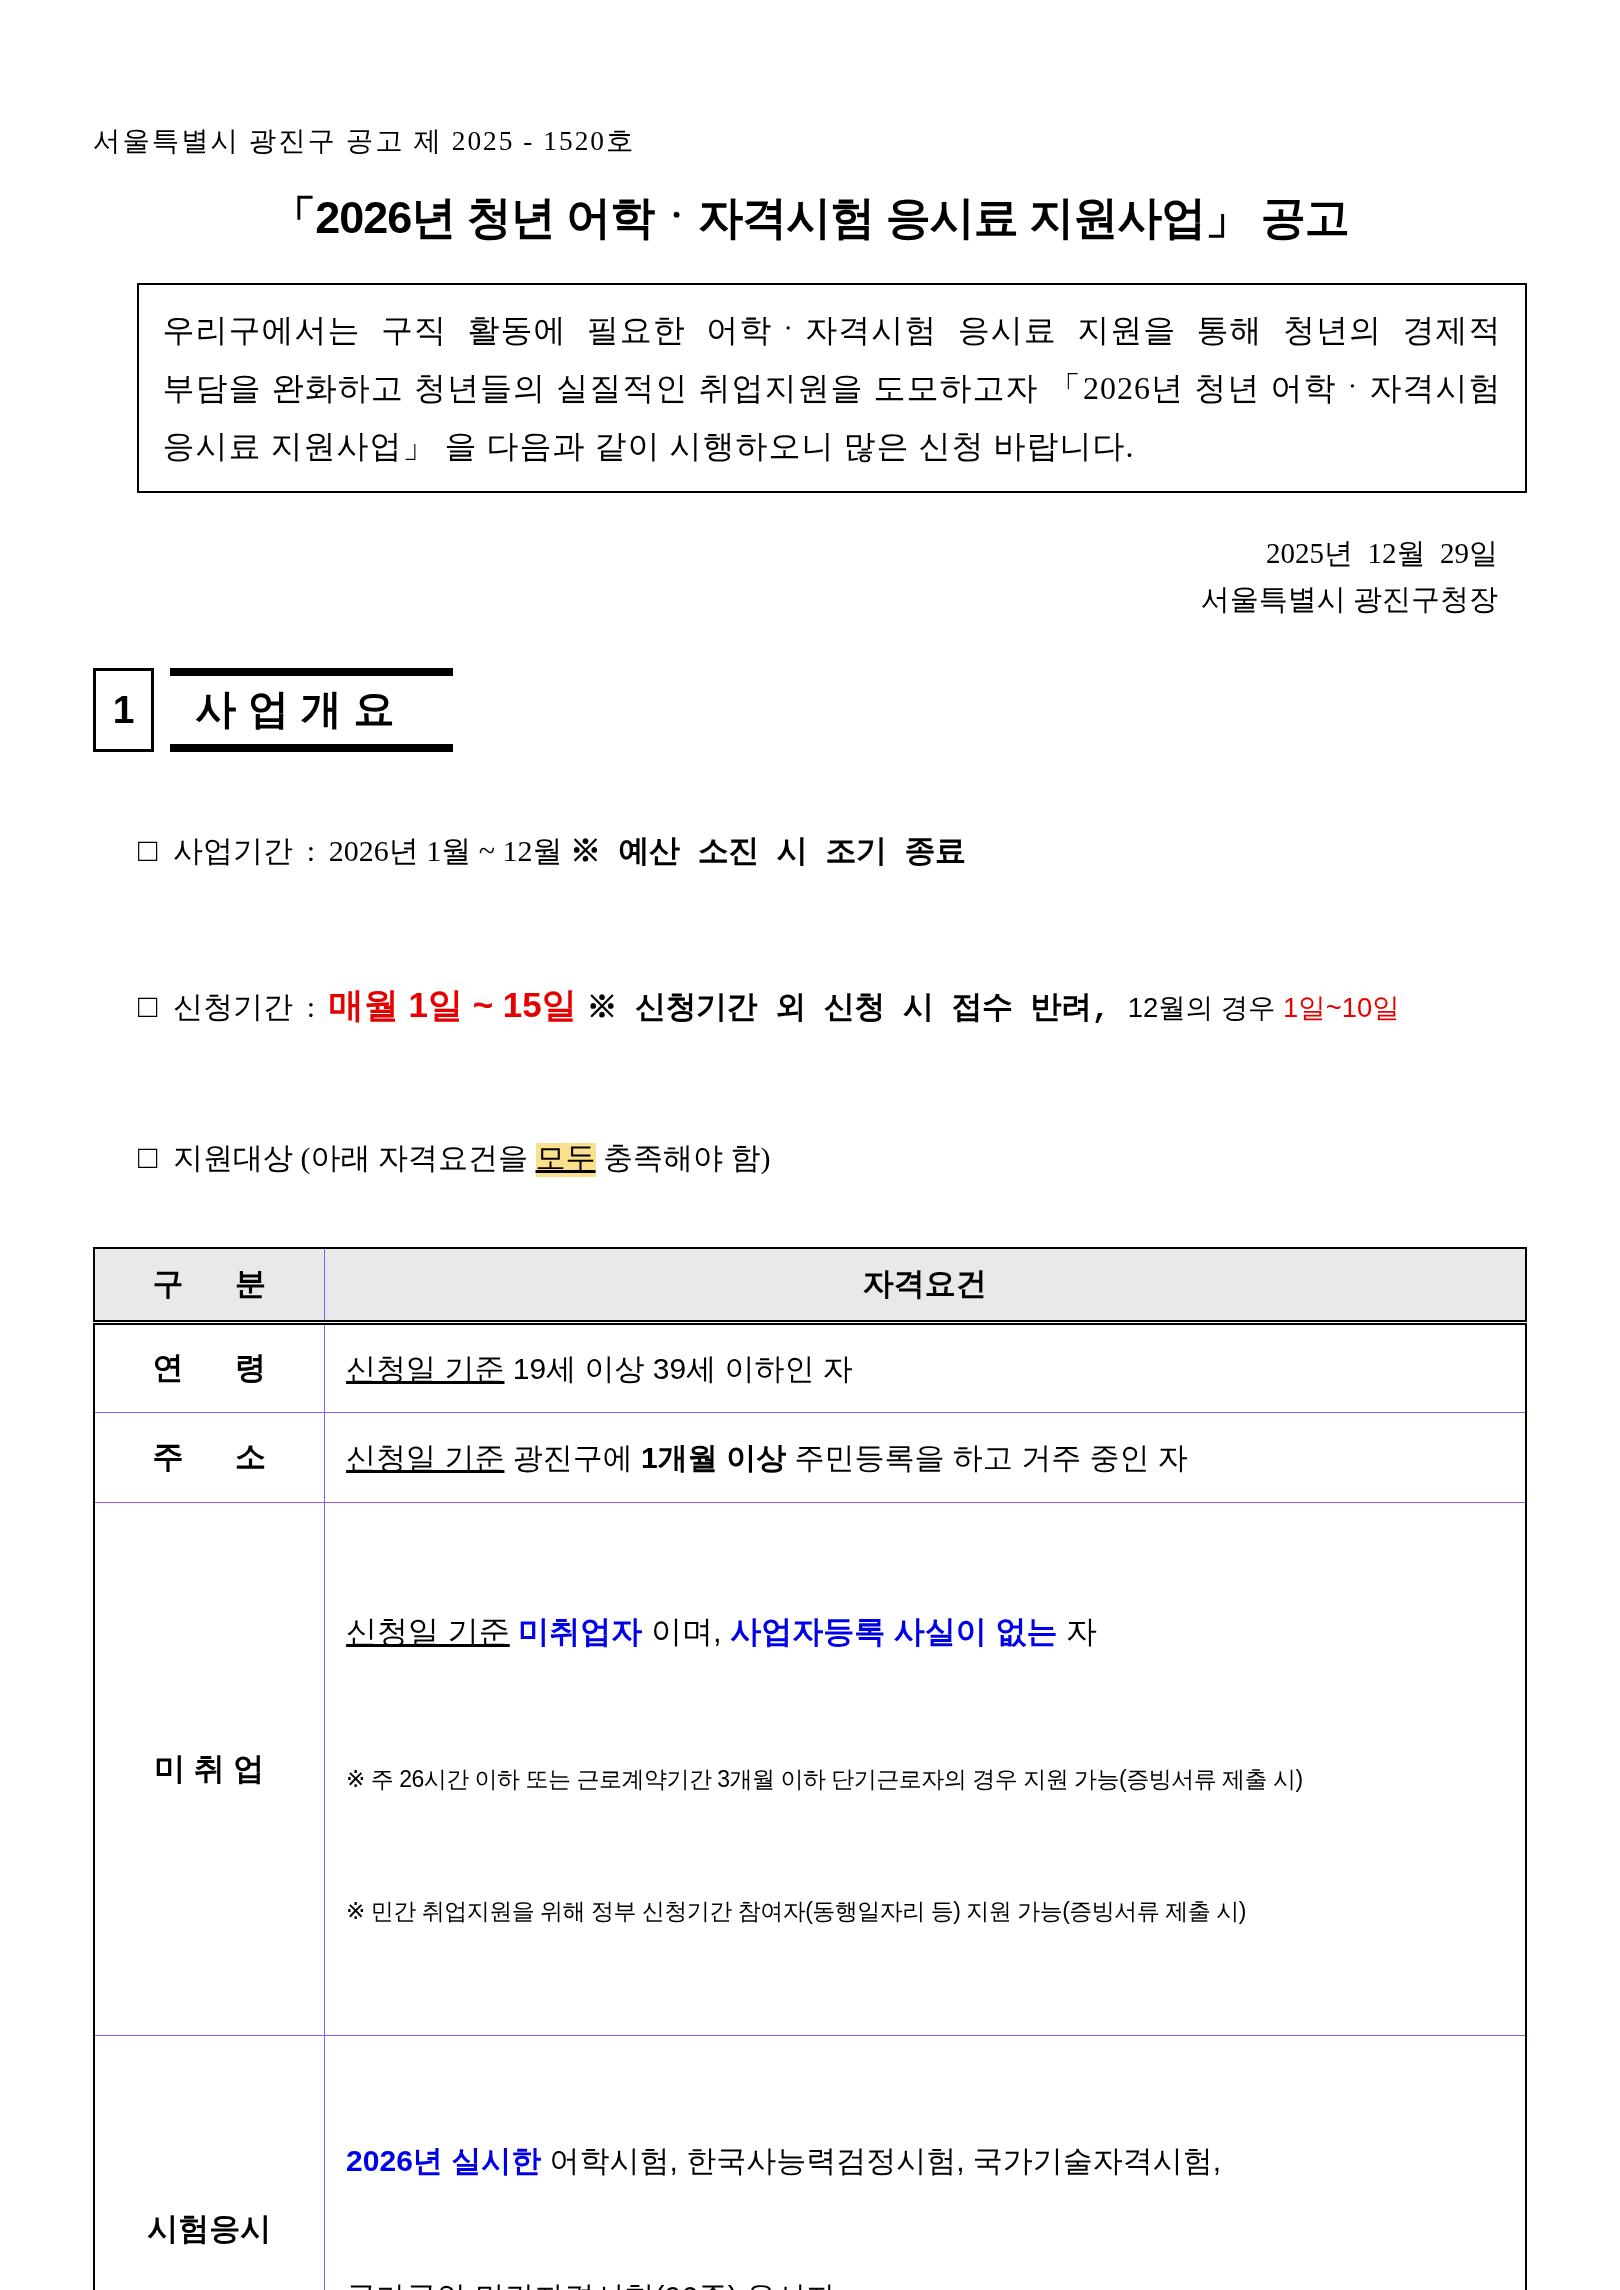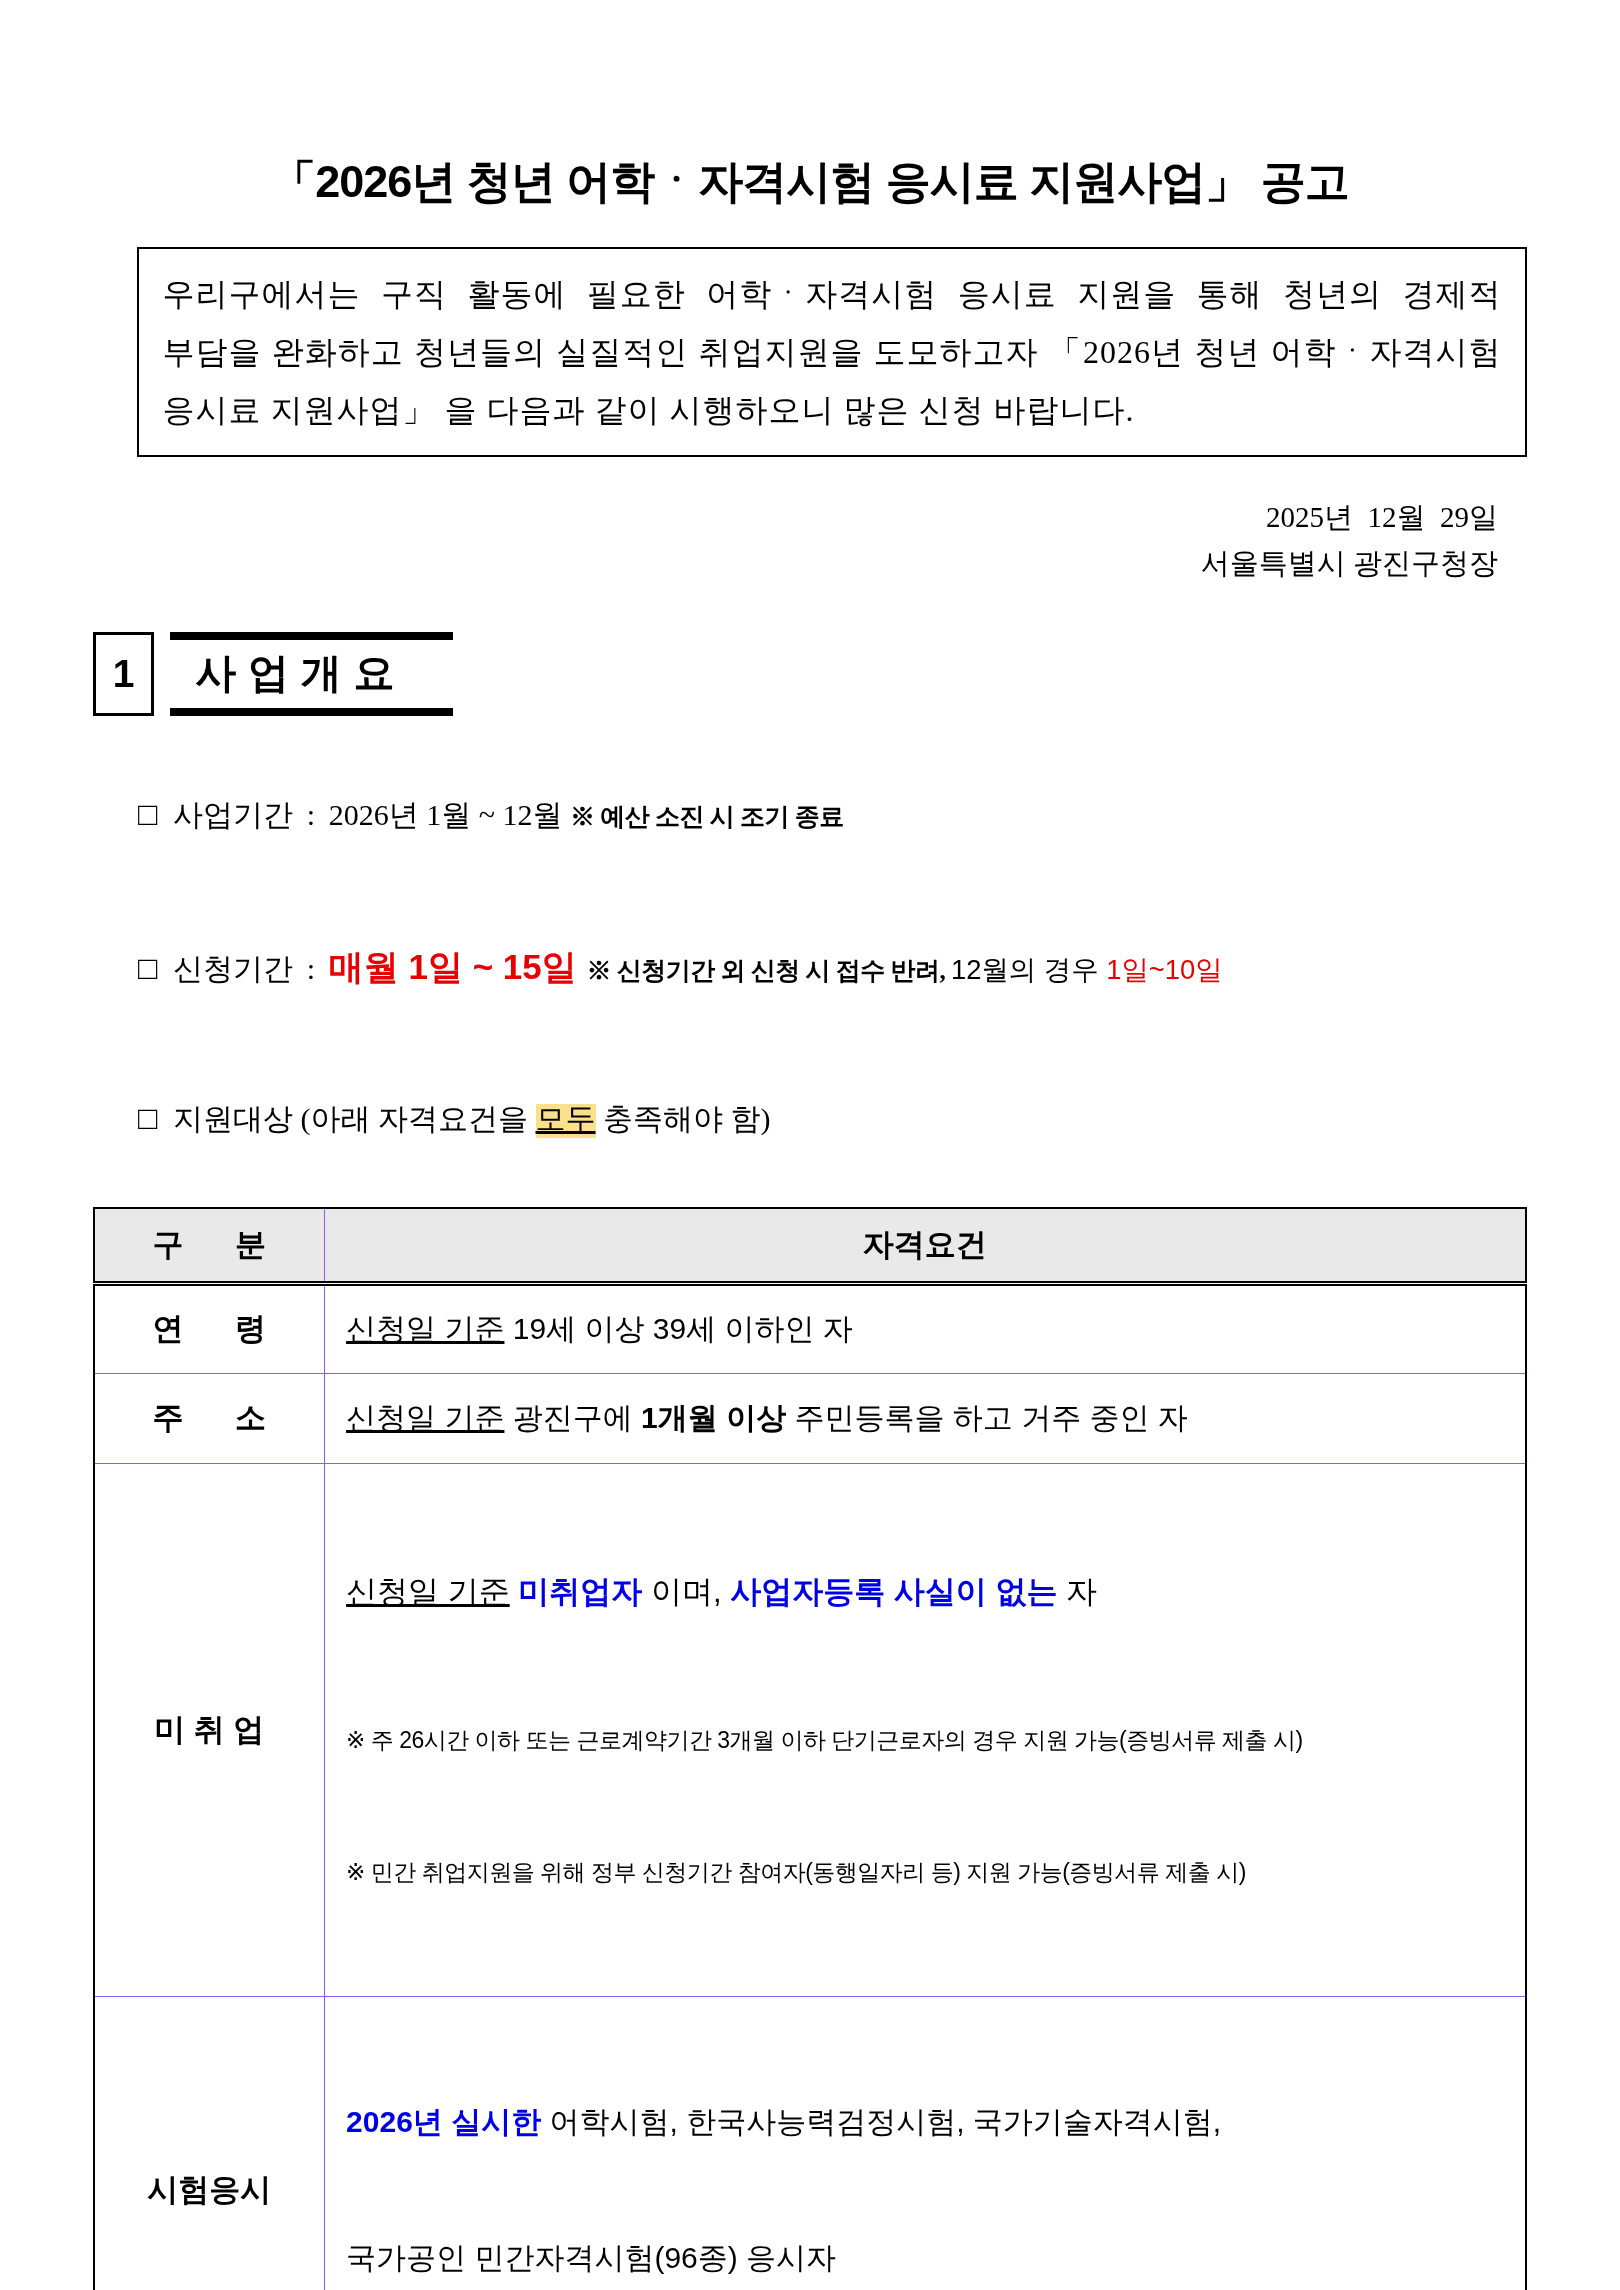--- a/index.html
+++ b/index.html
@@ -45,21 +45,21 @@
     display:flex;align-items:center;
     padding:0 47px 0 25.5px;box-sizing:border-box;
     font-family:Liberation Serif, serif;
     font-weight:bold;font-size:41px;letter-spacing:11.8px;
   }
 
   .bullets{margin-top:37px;font-size:30px;}
   .bullet-line{margin-bottom:25.5px;white-space:pre-wrap;line-height:1.35;}
   .b-marker{font-size:32px;margin-right:15.7px;}
   .b-sep{margin:0 13.7px;}
-  .bold-note{font-family:Liberation Serif, serif;font-weight:bold;font-size:25px;letter-spacing:-0.5px;}
+  .bold-note{font-family:Liberation Mono, monospace;font-weight:bold;font-size:31px;letter-spacing:-0.5px;}
   .red-big{font-family:"Liberation Sans","DejaVu Sans",sans-serif;font-weight:bold;font-size:35px;color:var(--red);}
   .thin-note{font-family:"Liberation Sans","DejaVu Sans",sans-serif;font-size:27.4px;}
   .red-small{font-family:"Liberation Sans","DejaVu Sans",sans-serif;font-size:27.4px;color:var(--red);}
   .hl-yellow{background:var(--hl-yellow);text-decoration:underline;font-family:Liberation Mono, monospace;}
 
   table.req{
     width:100%;border-collapse:collapse;border:2.9px solid #000;margin-top:3.9px;
     font-family:"Liberation Sans","DejaVu Sans",sans-serif;
   }
   table.req th,table.req td{border:1px solid #8b5cf6;box-sizing:border-box;}
@@ -75,20 +75,21 @@
   .u-part{text-decoration:underline;}
   .blue-bold{color:var(--blue);font-weight:bold;}
   .cell-note{font-size:23px;font-weight:normal;margin-top:11.8px;letter-spacing:-0.5px;white-space:pre-wrap;}
   .cell-line2{margin-top:5.9px;}
 </style>
 </head>
 <body>
 
 <div class="page" style="--red:#e60000;--blue:#0000e6;--purple:#993399;--hl-yellow:#fae08c;--hl-gray:#d6d6d6;--th-bg:#e9e9e9;">
 
+  <div class="doc-number">서울특별시 광진구 공고 제 2025 - 1520호</div>
 
   <div class="title">「2026년 청년 어학ㆍ자격시험 응시료 지원사업」 공고</div>
 
   <div class="intro-box">우리구에서는 구직 활동에 필요한 어학ㆍ자격시험 응시료 지원을 통해 청년의 경제적 부담을 완화하고 청년들의 실질적인 취업지원을 도모하고자 「2026년 청년 어학ㆍ자격시험 응시료 지원사업」 을 다음과 같이 시행하오니 많은 신청 바랍니다.</div>
 
   <div class="date-block">
     <div>2025년  12월  29일</div>
     <div>서울특별시 광진구청장</div>
   </div>
 

